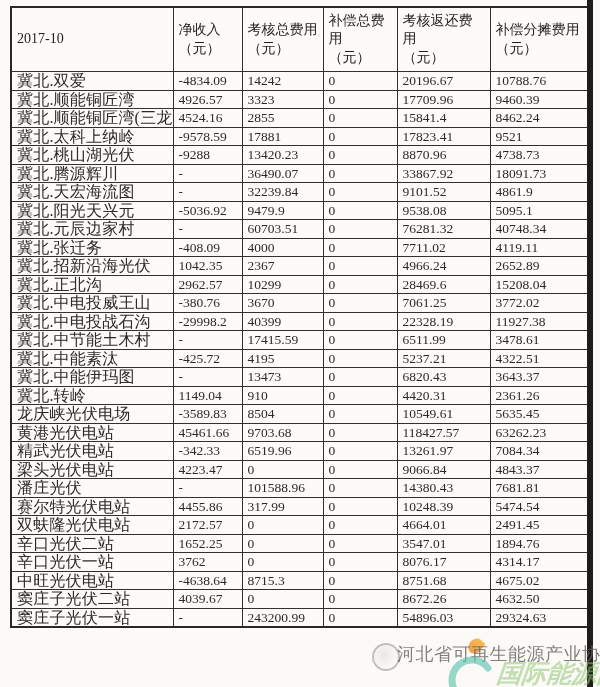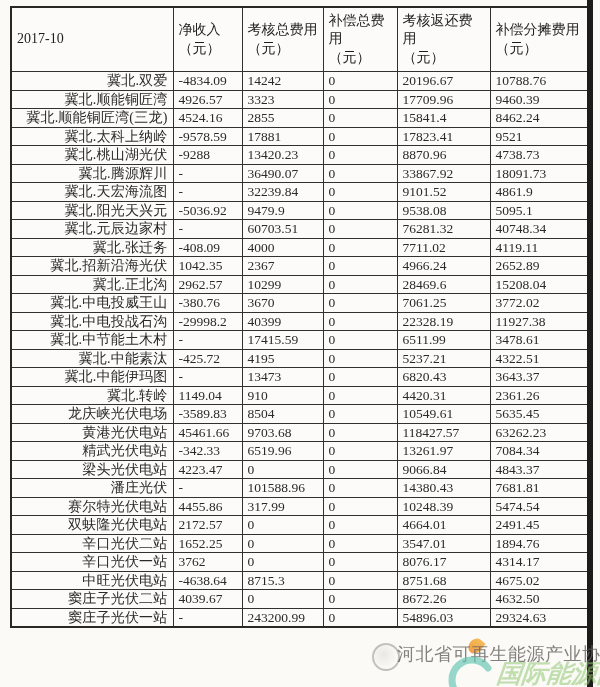--- a/index.html
+++ b/index.html
@@ -36,21 +36,21 @@
     color:#1f1e1c;
   }
   .doc-table td{
     height:17.5px;
     line-height:17.5px;
     padding:0 5px;
     font-size:13.5px;
     white-space:nowrap;
     color:#2b2a28;
   }
-  .doc-table td.name-cell{font-size:14px;letter-spacing:0.2px;text-align:right;}
+  .doc-table td.name-cell{font-size:16px;letter-spacing:0.2px;}
   .doc-table{border:2px solid #2a2825;}
   .right-bar{
     position:absolute;
     left:587px;top:0;
     width:6px;height:687px;
     background:#1d1c1a;
   }
   
   .wm-seal{
     position:absolute;

